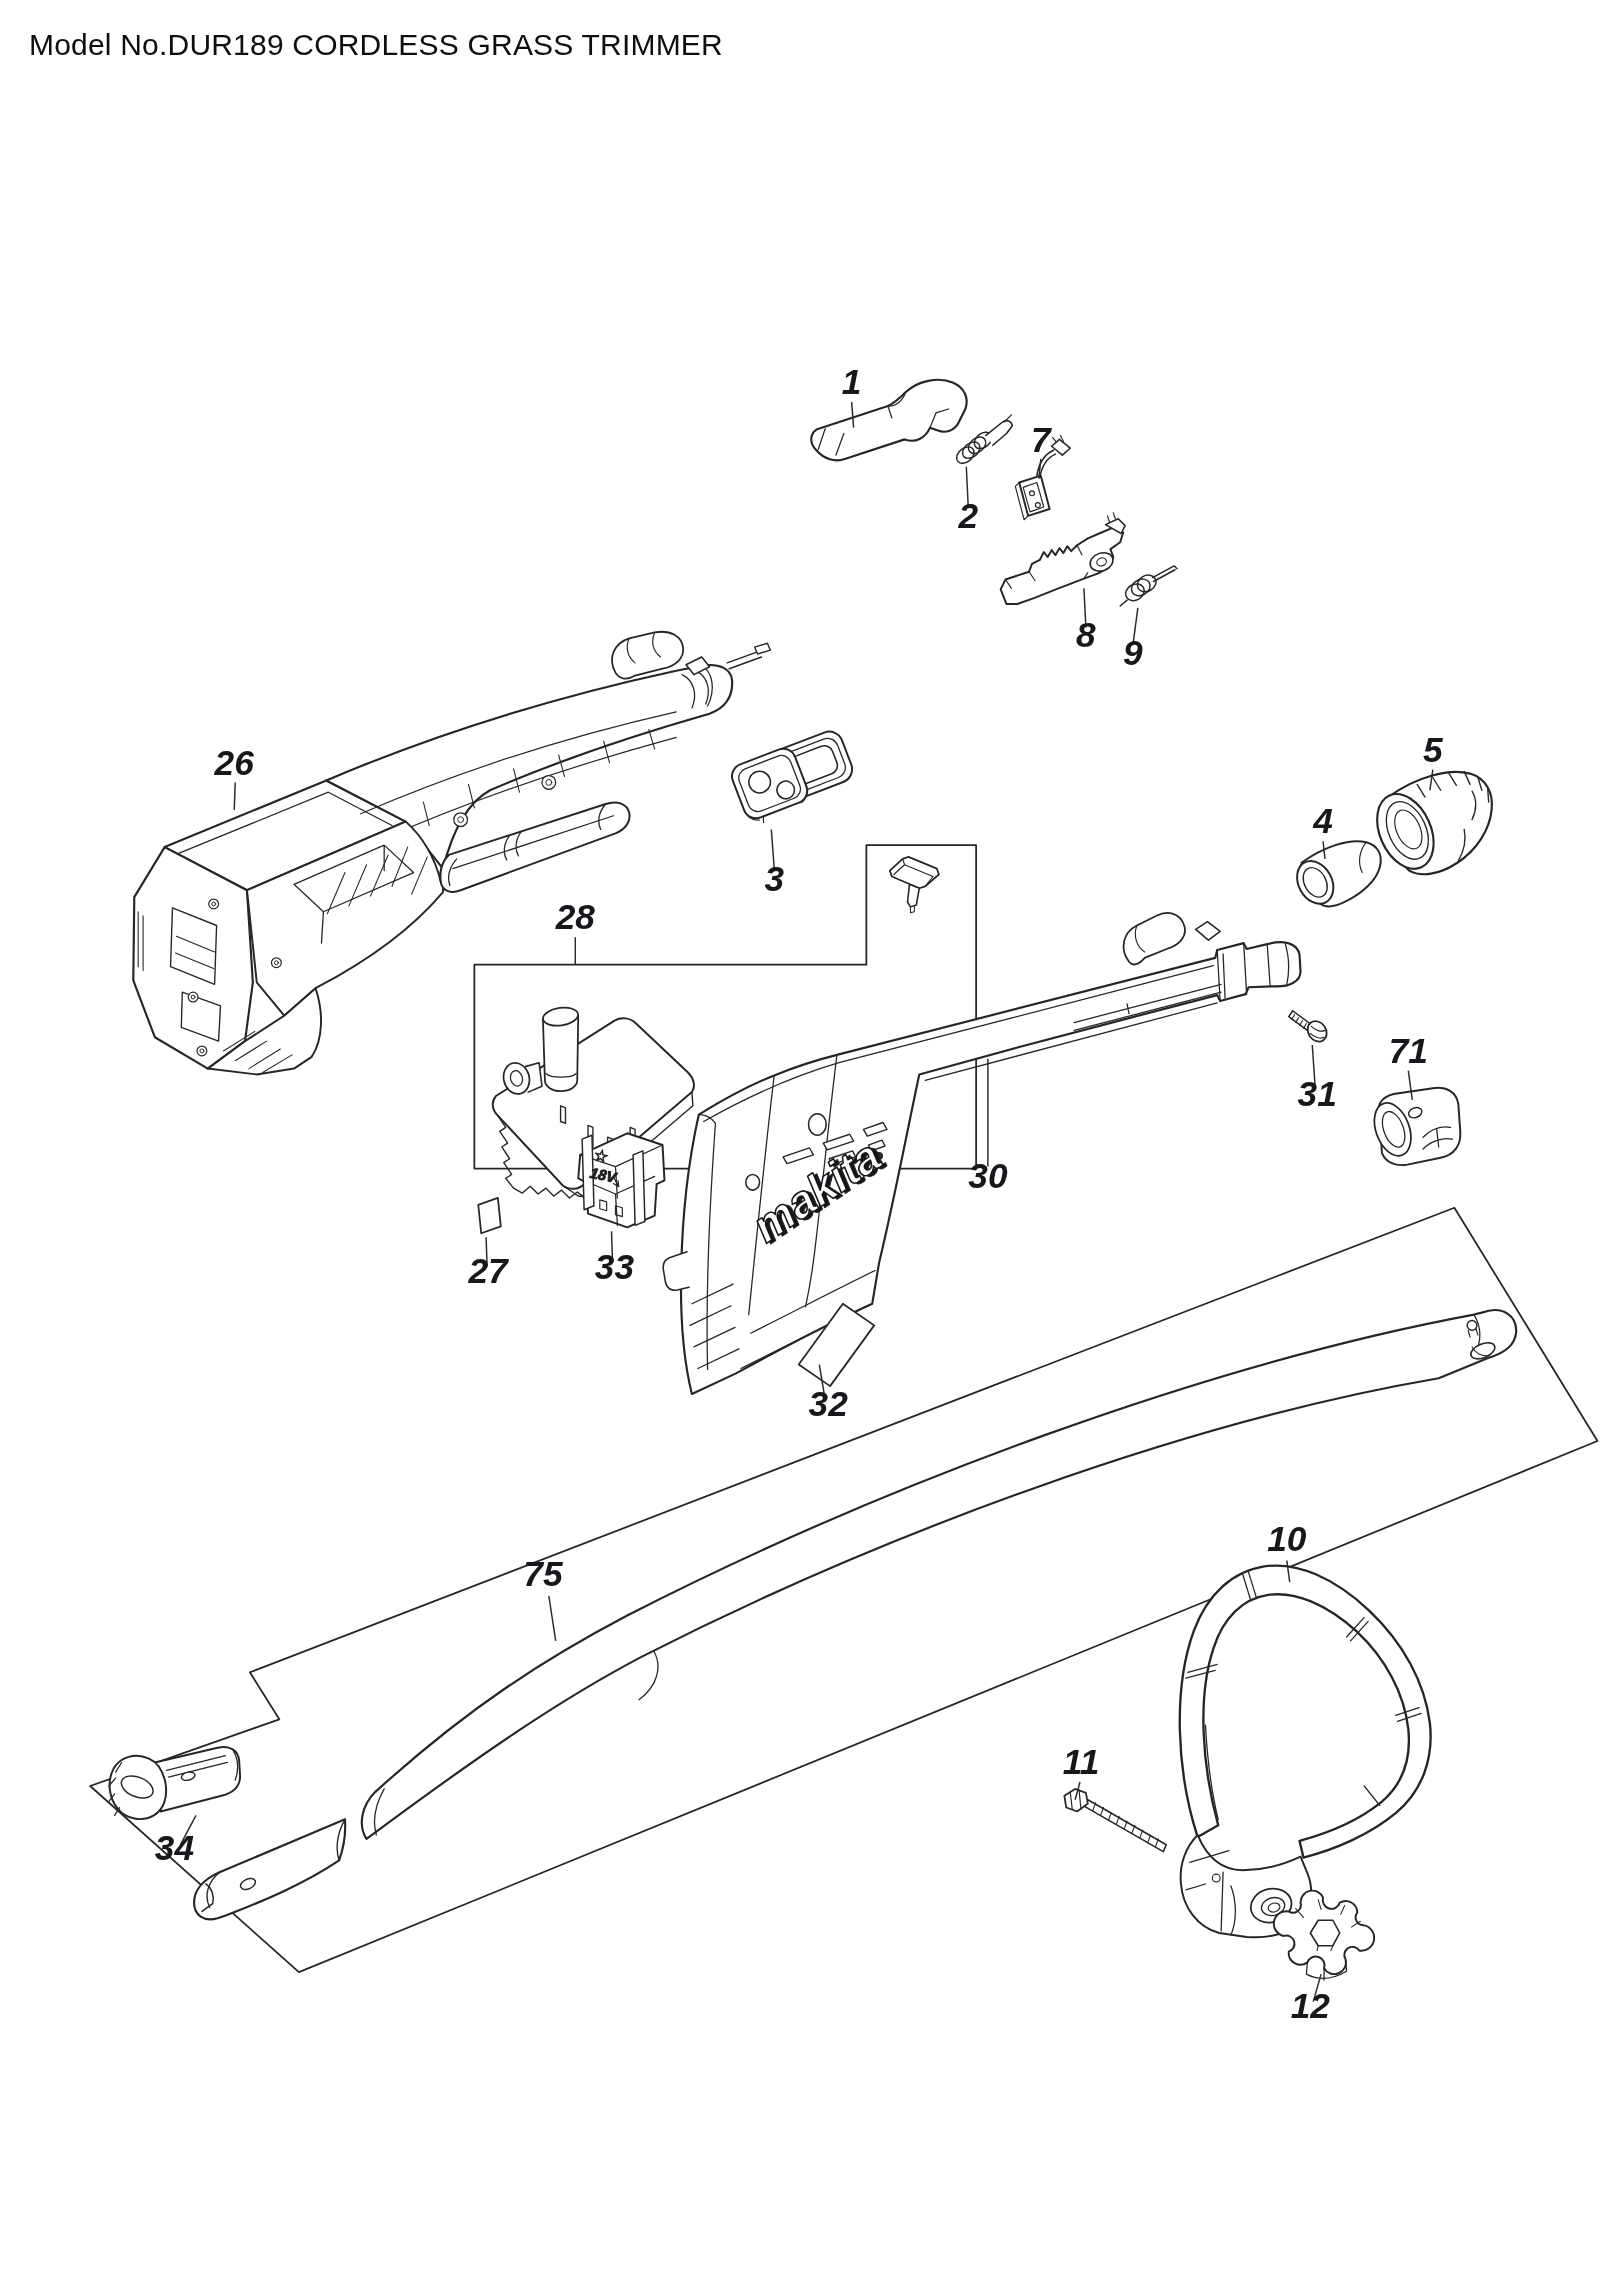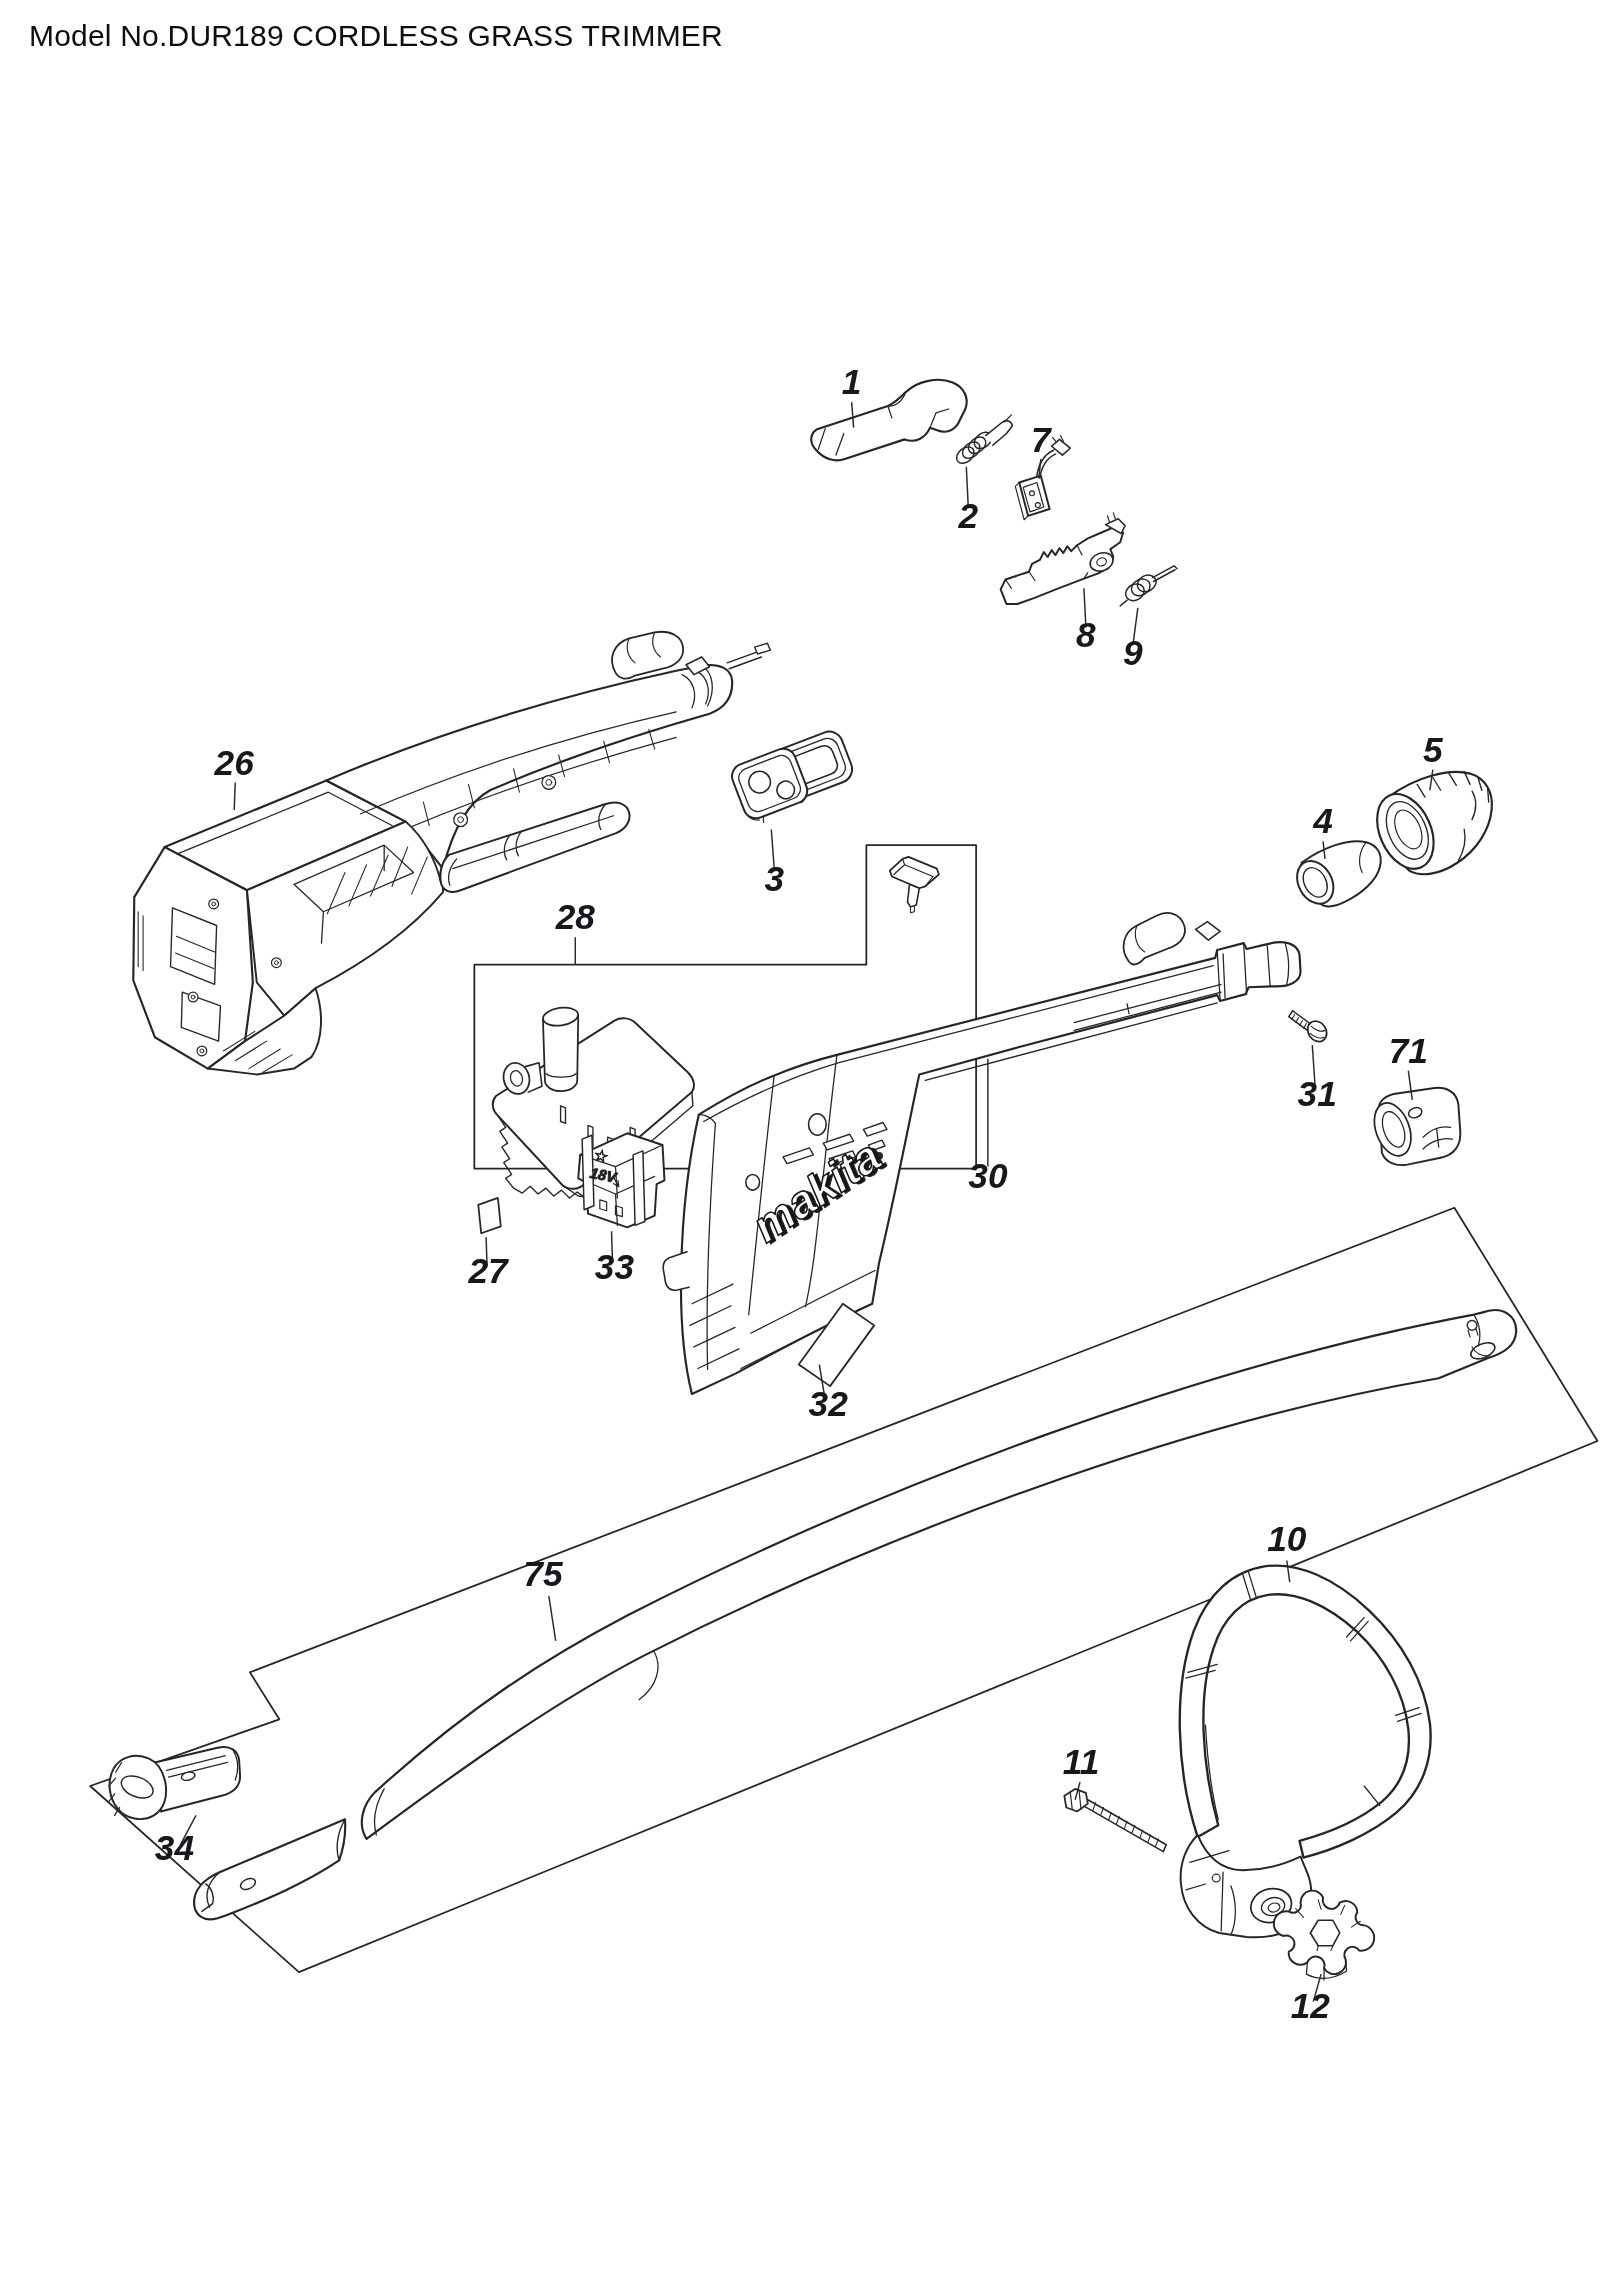--- a/index.html
+++ b/index.html
@@ -1,17 +1,17 @@
 <!DOCTYPE html>
 <html><head>
 <meta charset="utf-8">
 <style>
   html,body{margin:0;padding:0;background:#ffffff;}
   body{width:1621px;height:2293px;position:relative;font-family:"Liberation Sans",sans-serif;}
-  .page-header{position:absolute;left:29px;top:19px;z-index:5;}
+  .page-header{position:absolute;left:29px;top:28px;z-index:5;}
   .page-title{font:400 30px "Liberation Sans",sans-serif;color:#0d0d12;letter-spacing:0.2px;}
   .stage{position:absolute;inset:0;}
   svg{position:absolute;inset:0;}
   .art{stroke:#262626;fill:none;stroke-linejoin:round;stroke-linecap:round;}
   .callout-num{font:600 italic 36px "Liberation Sans",sans-serif;fill:#17171c;text-anchor:middle;}
   .small-mark{font:700 italic 15px "Liberation Sans",sans-serif;fill:#17171c;text-anchor:middle;}
   .star-mark{font:400 17px "DejaVu Sans",sans-serif;fill:#17171c;text-anchor:middle;}
   .leader{fill:none;stroke:#2a2a2a;stroke-width:1.5;}
   .logo-back{font:700 italic 46px "Liberation Sans",sans-serif;fill:#15151a;text-anchor:middle;}
   .logo-front{font:700 italic 46px "Liberation Sans",sans-serif;fill:#ffffff;stroke:#15151a;stroke-width:1.6;text-anchor:middle;}

